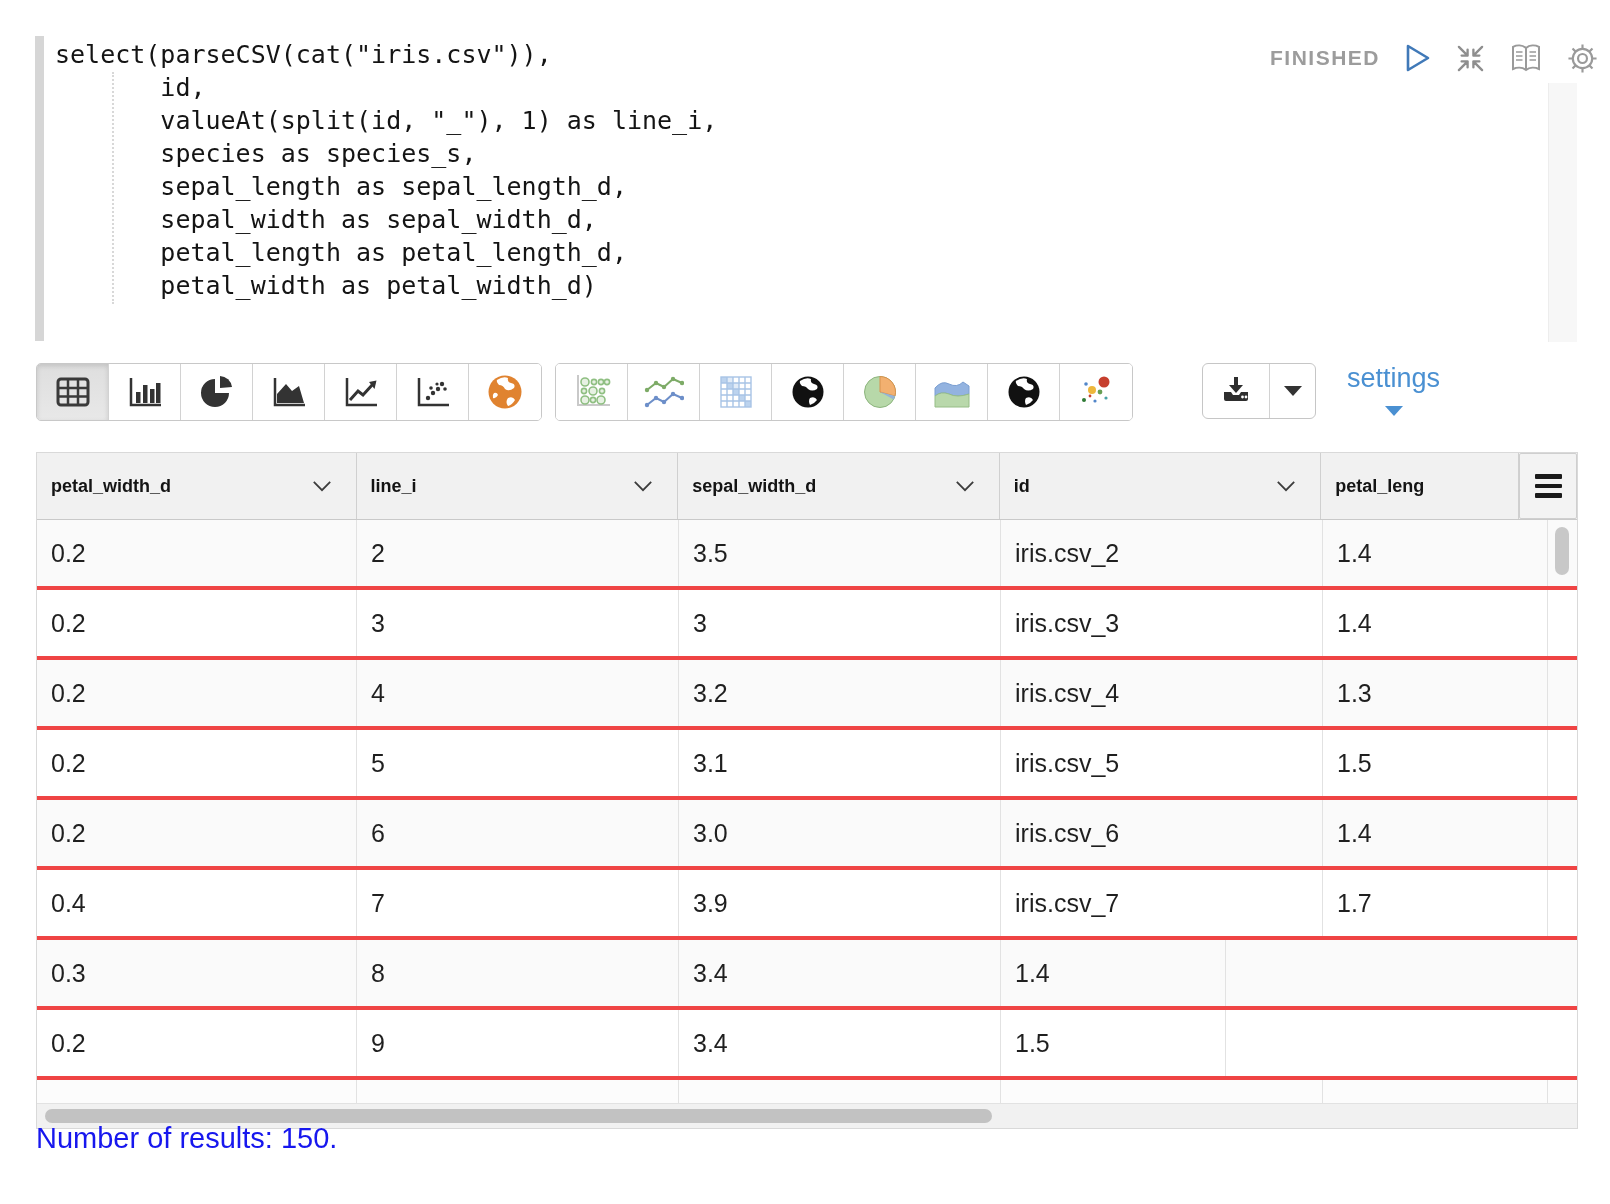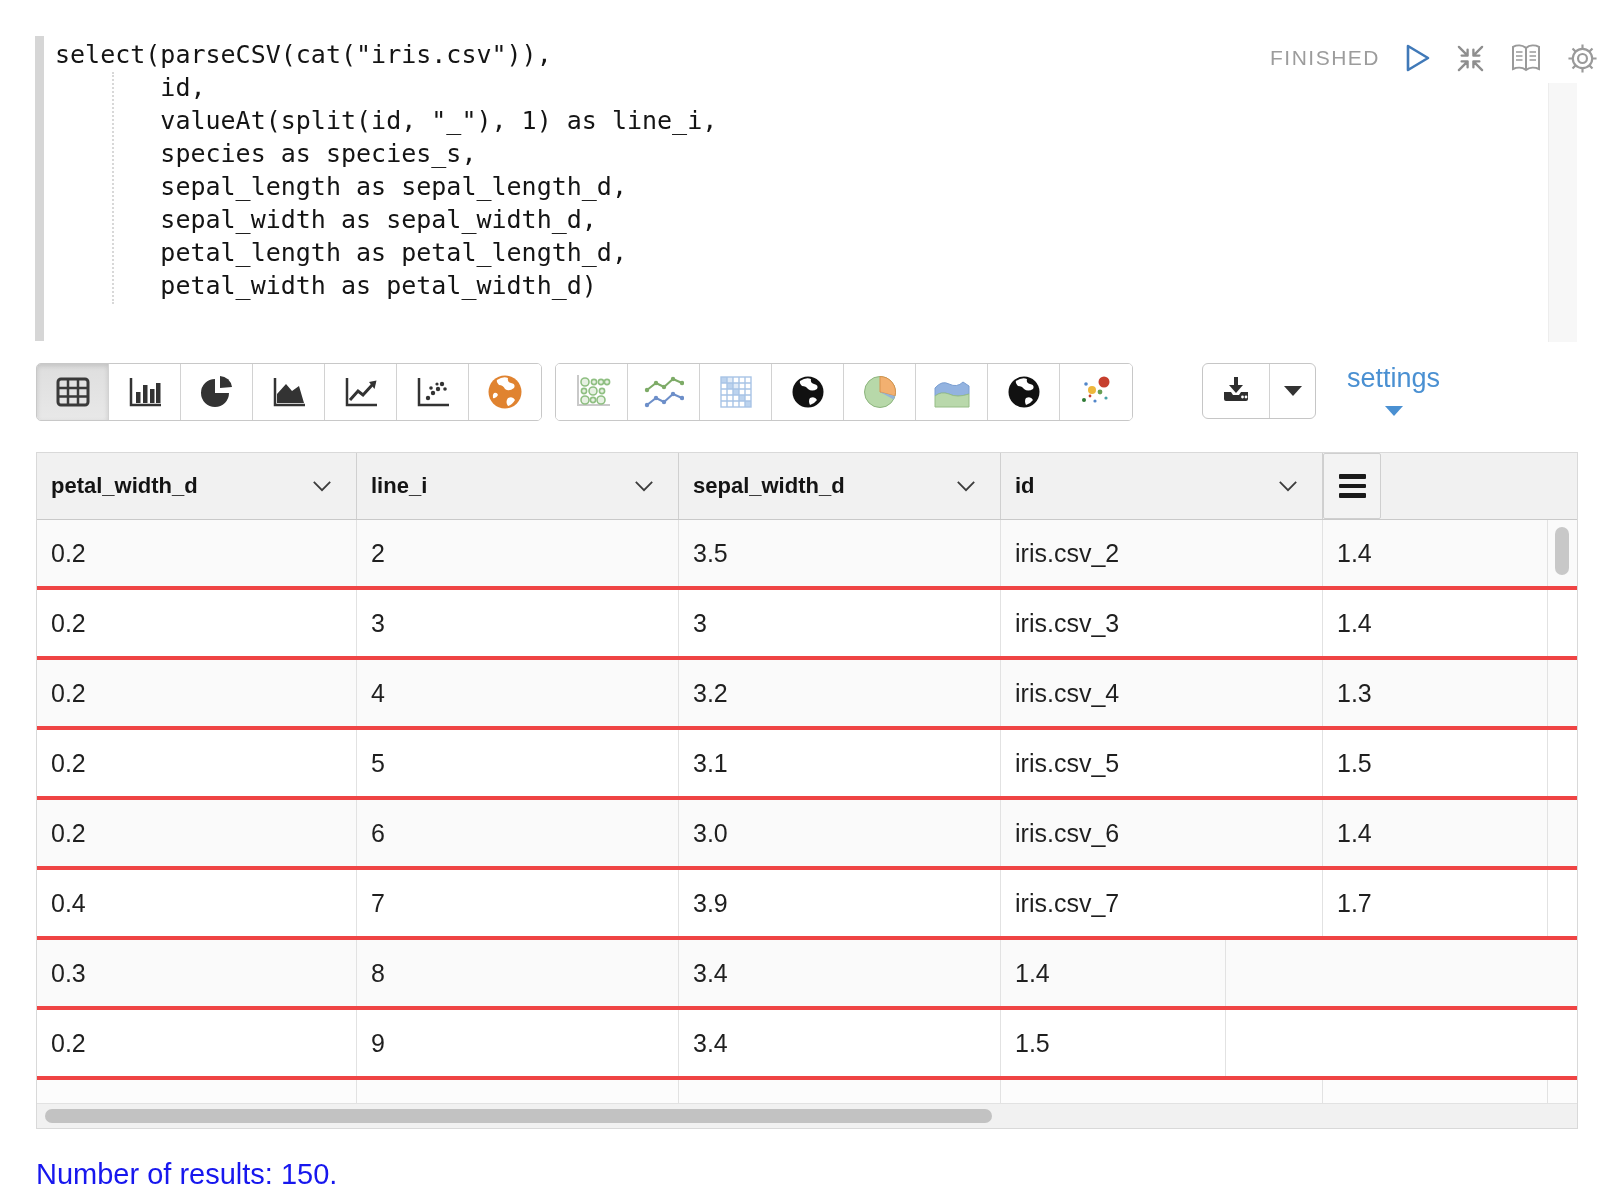--- a/index.html
+++ b/index.html
@@ -6,21 +6,21 @@
     font-family:"Liberation Sans",sans-serif;overflow:hidden;}
 
   
   .editor{position:absolute;left:30px;top:30px;width:1547px;height:315px;background:#fff;}
   .gutter-strip{position:absolute;left:5px;top:6px;width:9px;height:305px;background:#d6d6d6;}
   pre.code{position:absolute;left:25px;top:8px;margin:0;font-family:"DejaVu Sans Mono",monospace;
     font-size:25px;line-height:33px;color:#141414;white-space:pre;}
   .indent-guide{position:absolute;left:82px;top:42px;height:232px;border-left:2px dotted #d8d8d8;}
   .editor-scroll-strip{position:absolute;left:1518px;top:53px;width:28px;height:259px;
     background:#f7f7f7;border-left:1px solid #ededed;}
-  .para-status{position:absolute;left:1240px;top:12px;display:flex;align-items:center;gap:24px;}
+  .para-status{position:absolute;left:1240px;top:12px;display:flex;align-items:center;gap:24px;font-weight:bold;}
   .status-text{font-size:21px;color:#9c9c9c;letter-spacing:1.5px;}
   .ctl{display:flex;align-items:center;justify-content:center;cursor:pointer;}
 
   
   .chart-toolbar{position:absolute;left:36px;top:363px;display:flex;align-items:flex-start;}
   .btn-group{display:flex;border:1px solid #c8c8c8;border-radius:5px;overflow:hidden;background:#fff;}
   .chart-btn{width:72px;height:56px;display:flex;align-items:center;justify-content:center;
     background:#fff;border-right:1px solid #d2d2d2;box-sizing:border-box;cursor:pointer;}
   .chart-btn:last-child{border-right:none;}
   .chart-btn.selected{background:linear-gradient(#dedede,#e8e8e8);
@@ -36,42 +36,42 @@
   .settings-link{position:absolute;left:1347px;top:363px;height:56px;display:flex;align-items:center;
     gap:9px;color:#4a90d2;font-size:27px;cursor:pointer;flex-direction:column;}
   .settings-caret{width:0;height:0;border-left:9px solid transparent;border-right:9px solid transparent;
     border-top:10px solid #4a90d2;margin-top:3px;}
 
   
   .result-table{position:absolute;left:36px;top:452px;width:1542px;border:1px solid #d9d9d9;
     box-sizing:border-box;background:#fff;}
   .thead{display:flex;height:66px;background:#f1f1f1;border-bottom:1px solid #c9c9c9;}
   .th{box-sizing:border-box;display:flex;align-items:center;justify-content:space-between;
-    padding:0 24px 0 14px;font-weight:bold;font-size:22px;color:#141414;
+    padding:0 24px 0 14px;font-weight:bold;font-size:18px;color:#141414;
     border-right:1px solid #d0d0d0;cursor:pointer;white-space:nowrap;overflow:hidden;}
   .menu-th{box-sizing:border-box;width:58px;display:flex;flex-direction:column;gap:5px;
     align-items:center;justify-content:center;background:#f3f3f3;border:1px solid #cfcfcf;
     border-radius:2px;cursor:pointer;}
   .hbar{width:27px;height:4.5px;background:#1a1a1a;border-radius:1px;}
   .w0{width:320px}.w1{width:322px}.w2{width:322px}.w3{width:322px}
   .wh4{width:198px}.wd4{width:225px}
   .tr{display:flex;height:66px;border-bottom:4px solid #ef4444;background:#fff;}
   .tbody .tr:nth-child(odd){background:#fafafa;}
   .td{box-sizing:border-box;display:flex;align-items:center;padding-left:14px;font-size:25px;
     color:#1f1f1f;border-right:1px solid #e2e2e2;white-space:nowrap;overflow:hidden;}
   .td.filler{border-right:none;flex:1;}
   .partial-row{display:flex;height:23px;background:#fcfcfc;border-bottom:1px solid #e2e2e2;}
   .partial-row .td{height:23px;}
   .hscroll{height:24px;background:#f1f1f1;position:relative;}
   .hthumb{position:absolute;left:8px;top:5px;width:947px;height:14px;border-radius:7px;
     background:#c2c2c2;cursor:pointer;}
   .vthumb{position:absolute;right:8px;top:74px;width:14px;height:48px;border-radius:7px;
     background:#c8c8c8;cursor:pointer;}
 
-  .results{position:absolute;left:36px;top:1122px;font-size:29px;color:#1717ee;margin-top:36px;}
+  .results{position:absolute;left:36px;top:1122px;font-size:29px;color:#1717ee;}
 </style>
 </head>
 <body>
 
 <div class="editor">
   <div class="gutter-strip"></div>
   <div class="indent-guide"></div>
   <div class="editor-scroll-strip"></div>
   <pre class="code">select(parseCSV(cat("iris.csv")),
        id,
@@ -312,20 +312,23 @@
       <svg width="20" height="12" viewBox="0 0 22 13" fill="none" stroke="#3c3c3c" stroke-width="2">
           <path d="M2 2 L11 11 L20 2"></path>
         </svg>
     </div>
     <div class="th w3">
       <span>id</span>
       <svg width="20" height="12" viewBox="0 0 22 13" fill="none" stroke="#3c3c3c" stroke-width="2">
           <path d="M2 2 L11 11 L20 2"></path>
         </svg>
     </div>
+    <div class="th wh4">
+      <span>petal_leng</span>
+    </div>
     <div class="menu-th">
       <span class="hbar"></span>
       <span class="hbar"></span>
       <span class="hbar"></span>
     </div>
   </div>
 
   <div class="tbody">
     <div class="tr">
       <div class="td w0">0.2</div>

